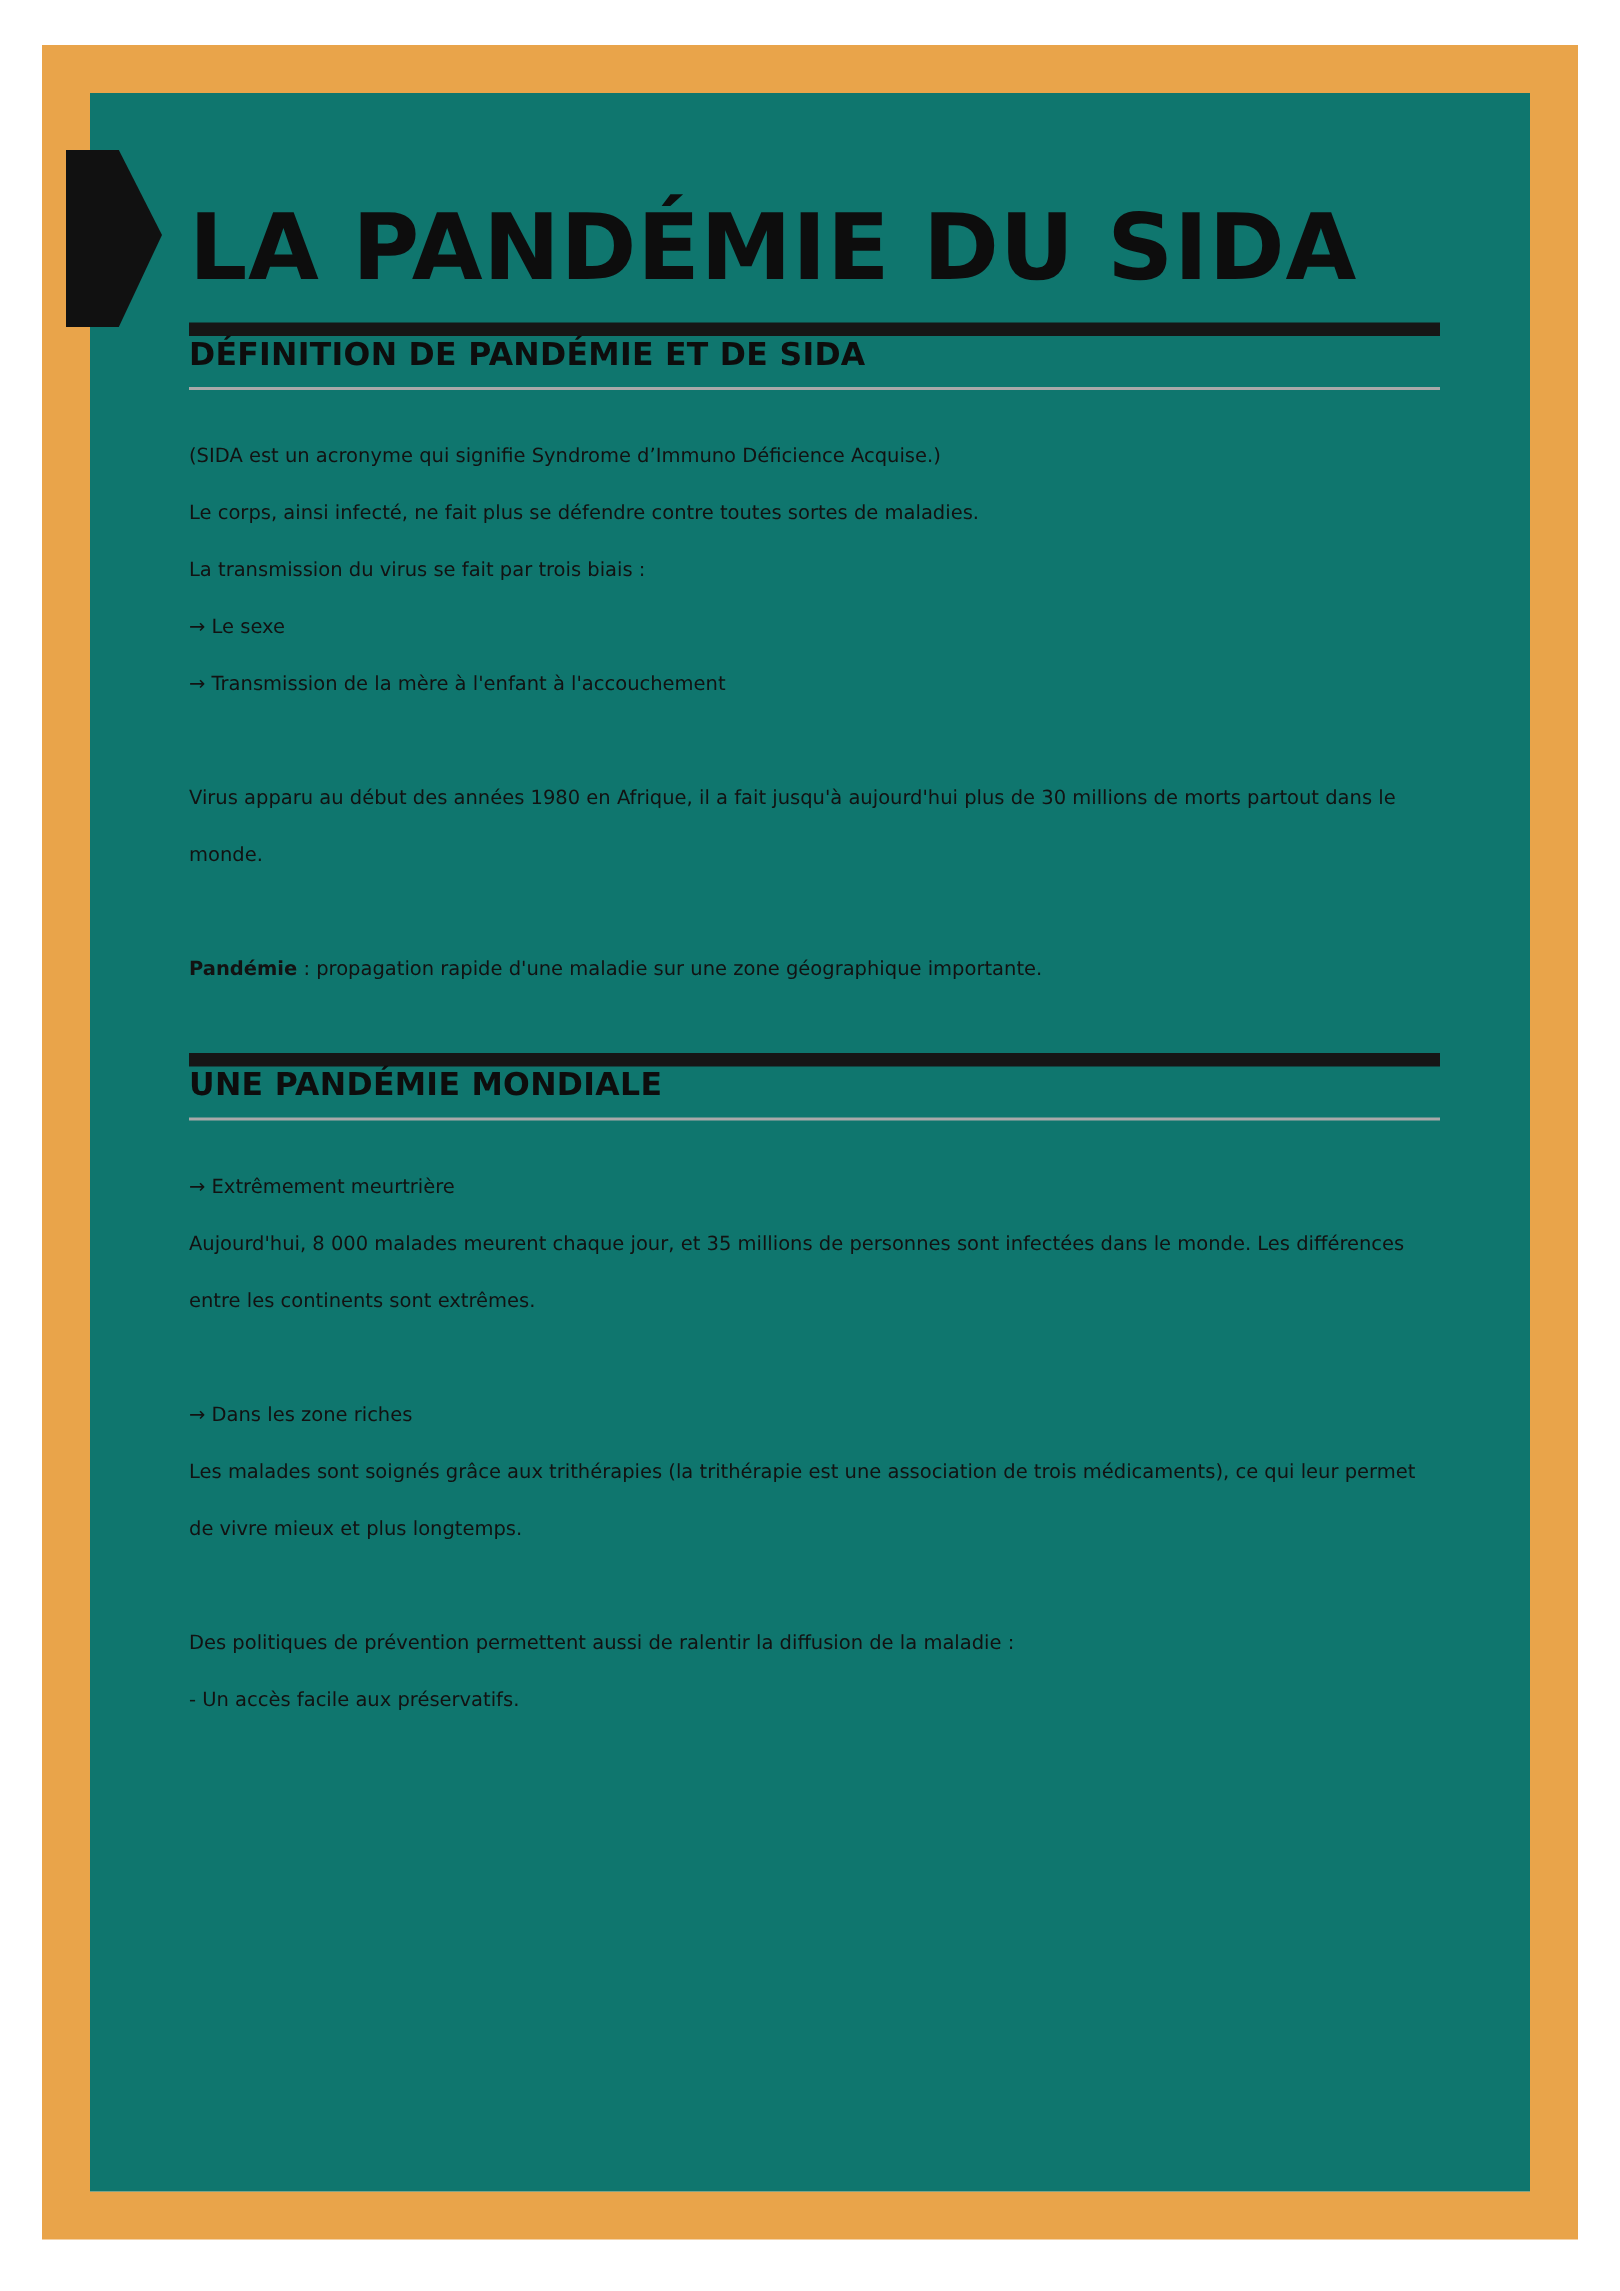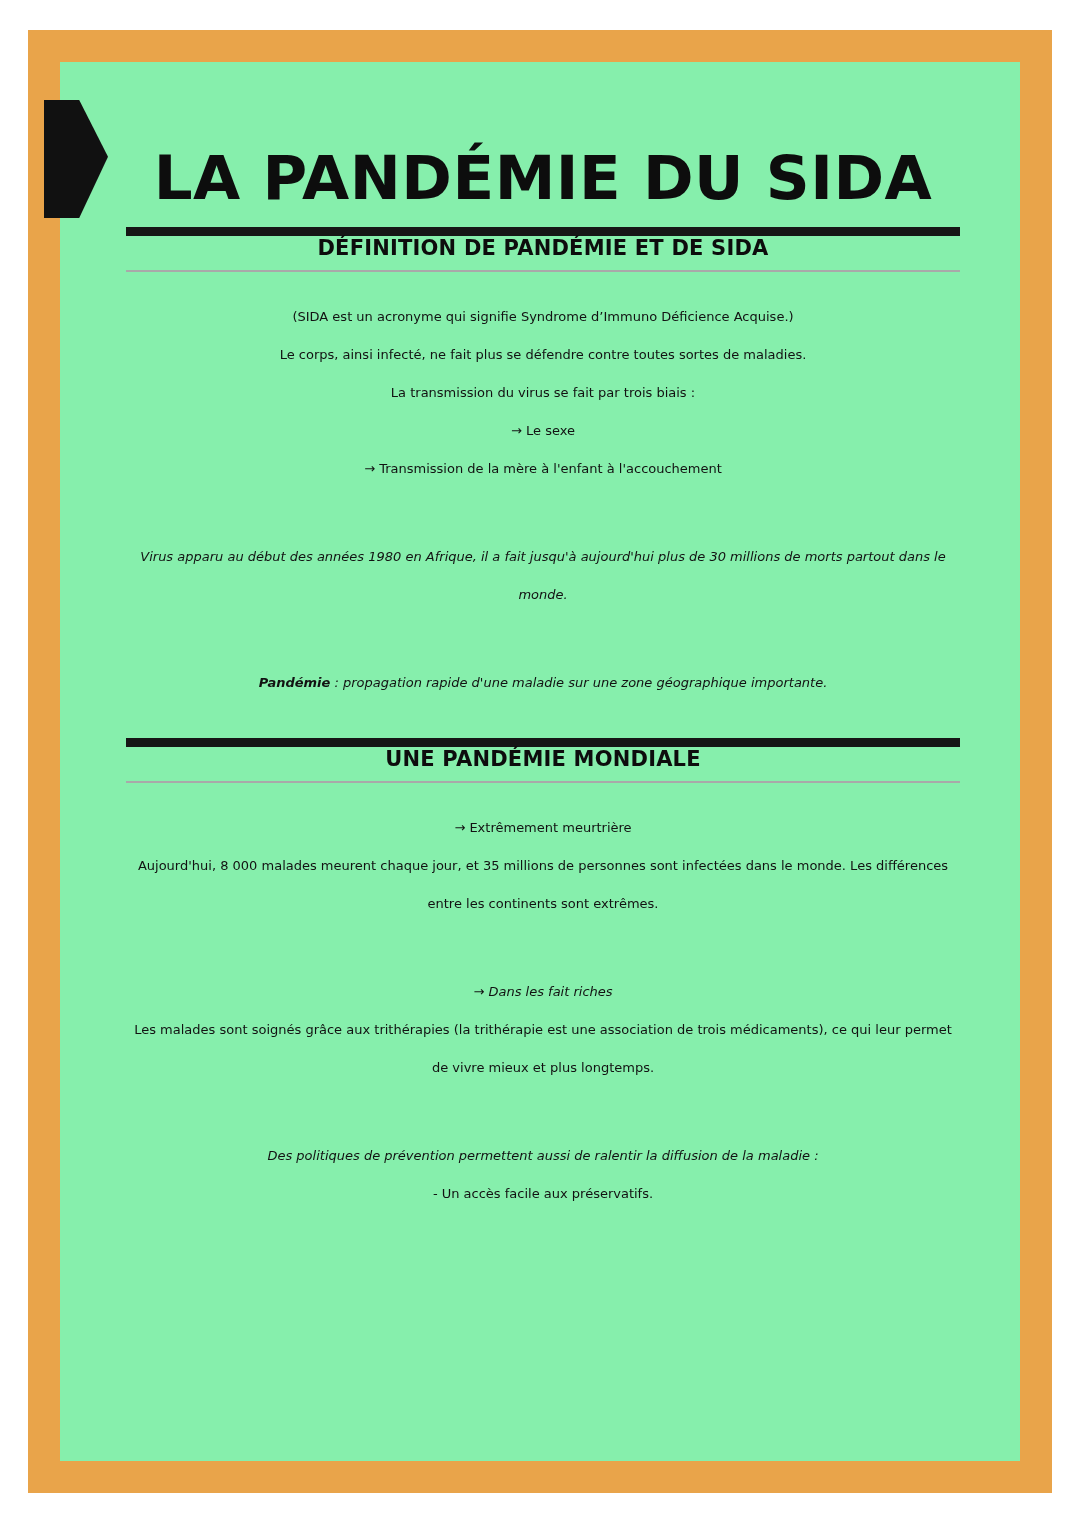--- a/index.html
+++ b/index.html
@@ -14,24 +14,23 @@
   }
   .frame {
     position: absolute;
     left: 28px; top: 30px; right: 28px; bottom: 34px;
     border: 32px solid #E9A44A;
     pointer-events: none;
   }
   .content {
     position: absolute;
     left: 60px; top: 62px; right: 60px; bottom: 66px;
-    background: #86efac;
-    padding: 54px 60px 0 66px;
+    background: #0f766e;
+    padding: 42px 60px 0 66px;
     overflow: hidden;
-    text-align: center;
   }
   .bookmark {
     position: absolute;
     left: 44px;
     top: 100px;
     width: 64px;
     height: 118px;
     background: #111111;
     clip-path: polygon(0 0, 55% 0, 100% 48%, 55% 100%, 0 100%);
     z-index: 3;
@@ -58,21 +57,21 @@
   .rule-thin {
     border-bottom: 2px solid #a9a9a9;
     margin-top: 10px;
   }
   .body-block { margin-top: 26px; }
   p.line {
     font-size: 13px;
     line-height: 38px;
     color: #121212;
   }
-  .gap { margin-top: 50px; font-style: italic; }
+  .gap { margin-top: 38px; }
   .term { font-weight: bold; }
   .section2-bar { margin-top: 36px; }
 </style>
 </head>
 <body>
 
 <div class="frame"></div>
 <div class="bookmark"></div>
 
 <div class="content">
@@ -96,20 +95,20 @@
   </div>
 
   <div class="rule-thick section2-bar"></div>
   <h2 class="section-header">UNE PANDÉMIE MONDIALE</h2>
   <div class="rule-thin"></div>
 
   <div class="body-block">
     <p class="line">→ Extrêmement meurtrière</p>
     <p class="line">Aujourd'hui, 8 000 malades meurent chaque jour, et 35 millions de personnes sont infectées dans le monde. Les différences entre les continents sont extrêmes.</p>
 
-    <p class="line gap">→ Dans les fait riches</p>
+    <p class="line gap">→ Dans les zone riches</p>
     <p class="line">Les malades sont soignés grâce aux trithérapies (la trithérapie est une association de trois médicaments), ce qui leur permet de vivre mieux et plus longtemps.</p>
 
     <p class="line gap">Des politiques de prévention permettent aussi de ralentir la diffusion de la maladie :</p>
     <p class="line">- Un accès facile aux préservatifs.</p>
   </div>
 
 </div>
 
 </body></html>

